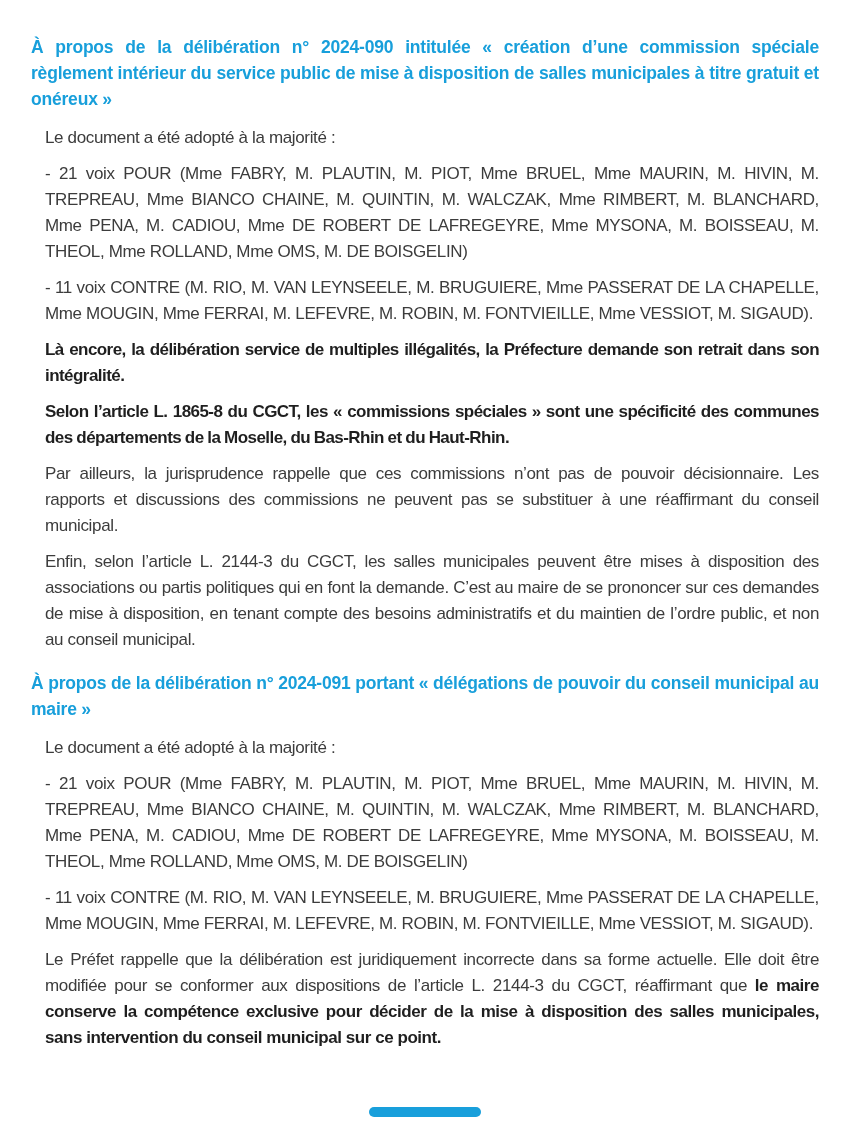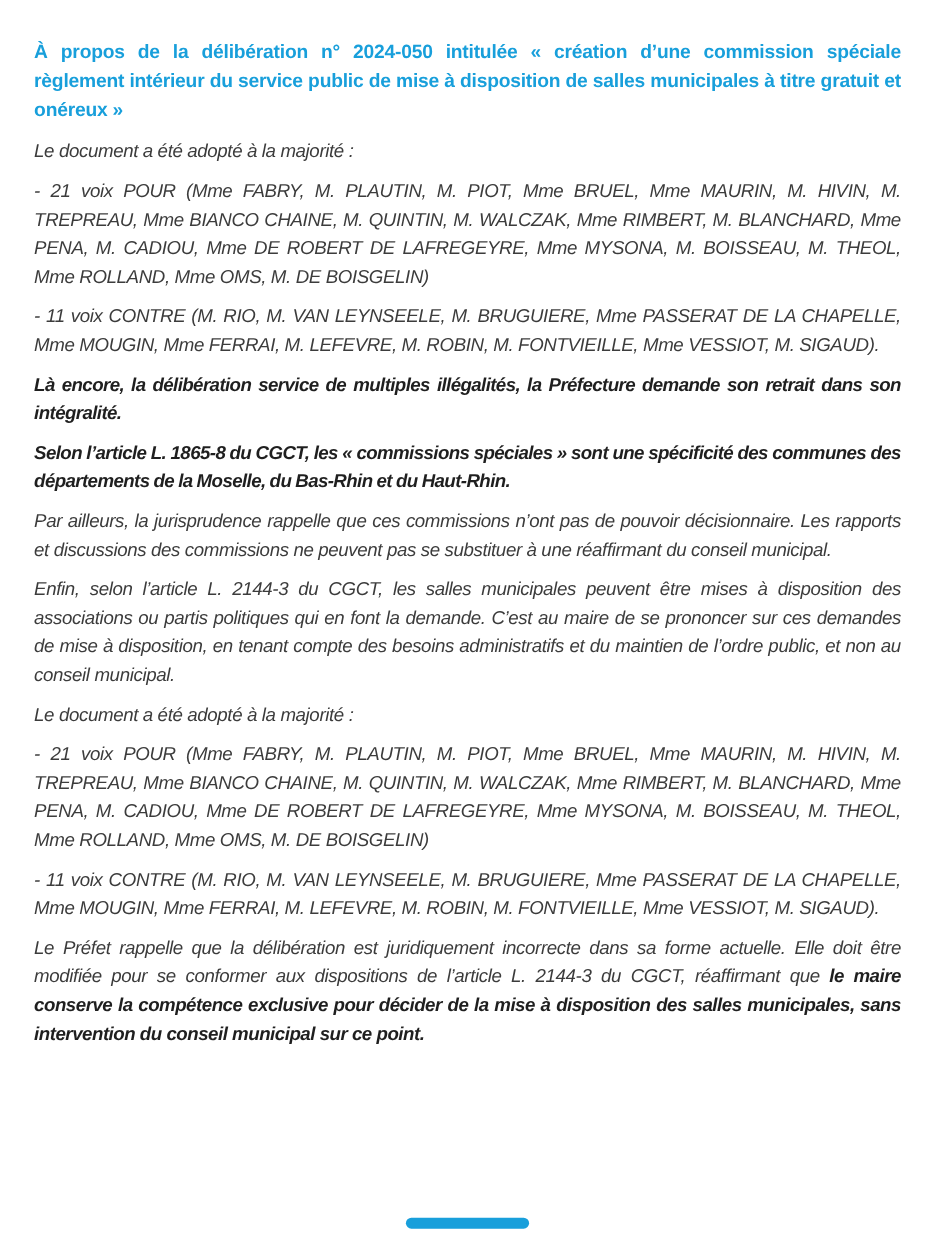--- a/index.html
+++ b/index.html
@@ -26,22 +26,21 @@
   }
   .heading{
     font-size:17.5px;
     line-height:26px;
     font-weight:700;
     color:var(--accent);
     margin:0 0 13px 0;
     letter-spacing:-0.2px;
   }
   .para{
-    margin:0 0 10px 0;
-    font-style:italic;
+    margin:0 0 10px 14px;
   }
   .para.bold{
     font-weight:700;
     color:var(--bold-text);
     letter-spacing:-0.55px;
     word-spacing:-0.5px;
   }
   .inline-bold{
     font-weight:700;
     color:var(--bold-text);
@@ -57,36 +56,37 @@
     height:10px;
     border-radius:5px;
     background:var(--accent);
   }
 </style>
 </head>
 <body>
 
 <div class="page">
 
-  <h2 class="heading">À propos de la délibération n° 2024-050 intitulée « création d’une commission spéciale règlement intérieur du service public de mise à disposition de salles municipales à titre gratuit et onéreux »</h2>
+  <h2 class="heading">À propos de la délibération n° 2024-090 intitulée « création d’une commission spéciale règlement intérieur du service public de mise à disposition de salles municipales à titre gratuit et onéreux »</h2>
 
   <p class="para">Le document a été adopté à la majorité :</p>
 
   <p class="para">- 21 voix POUR (Mme FABRY, M. PLAUTIN, M. PIOT, Mme BRUEL, Mme MAURIN, M. HIVIN, M. TREPREAU, Mme BIANCO CHAINE, M. QUINTIN, M. WALCZAK, Mme RIMBERT, M. BLANCHARD, Mme PENA, M. CADIOU, Mme DE ROBERT DE LAFREGEYRE, Mme MYSONA, M. BOISSEAU, M. THEOL, Mme ROLLAND, Mme OMS, M. DE BOISGELIN)</p>
 
   <p class="para">- 11 voix CONTRE (M. RIO, M. VAN LEYNSEELE, M. BRUGUIERE, Mme PASSERAT DE LA CHAPELLE, Mme MOUGIN, Mme FERRAI, M. LEFEVRE, M. ROBIN, M. FONTVIEILLE, Mme VESSIOT, M. SIGAUD).</p>
 
   <p class="para bold">Là encore, la délibération service de multiples illégalités, la Préfecture demande son retrait dans son intégralité.</p>
 
   <p class="para bold">Selon l’article L. 1865-8 du CGCT, les « commissions spéciales » sont une spécificité des communes des départements de la Moselle, du Bas-Rhin et du Haut-Rhin.</p>
 
   <p class="para">Par ailleurs, la jurisprudence rappelle que ces commissions n’ont pas de pouvoir décisionnaire. Les rapports et discussions des commissions ne peuvent pas se substituer à une réaffirmant du conseil municipal.</p>
 
   <p class="para">Enfin, selon l’article L. 2144-3 du CGCT, les salles municipales peuvent être mises à disposition des associations ou partis politiques qui en font la demande. C’est au maire de se prononcer sur ces demandes de mise à disposition, en tenant compte des besoins administratifs et du maintien de l’ordre public, et non au conseil municipal.</p>
 
+  <h2 class="heading section-gap">À propos de la délibération n° 2024-091 portant « délégations de pouvoir du conseil municipal au maire »</h2>
 
   <p class="para">Le document a été adopté à la majorité :</p>
 
   <p class="para">- 21 voix POUR (Mme FABRY, M. PLAUTIN, M. PIOT, Mme BRUEL, Mme MAURIN, M. HIVIN, M. TREPREAU, Mme BIANCO CHAINE, M. QUINTIN, M. WALCZAK, Mme RIMBERT, M. BLANCHARD, Mme PENA, M. CADIOU, Mme DE ROBERT DE LAFREGEYRE, Mme MYSONA, M. BOISSEAU, M. THEOL, Mme ROLLAND, Mme OMS, M. DE BOISGELIN)</p>
 
   <p class="para">- 11 voix CONTRE (M. RIO, M. VAN LEYNSEELE, M. BRUGUIERE, Mme PASSERAT DE LA CHAPELLE, Mme MOUGIN, Mme FERRAI, M. LEFEVRE, M. ROBIN, M. FONTVIEILLE, Mme VESSIOT, M. SIGAUD).</p>
 
   <p class="para"><span>Le Préfet rappelle que la délibération est juridiquement incorrecte dans sa forme actuelle. Elle doit être modifiée pour se conformer aux dispositions de l’article L. 2144-3 du CGCT, réaffirmant que </span><span class="inline-bold">le maire conserve la compétence exclusive pour décider de la mise à disposition des salles municipales, sans intervention du conseil municipal sur ce point.</span></p>
 
   <div class="footer-bar"></div>

